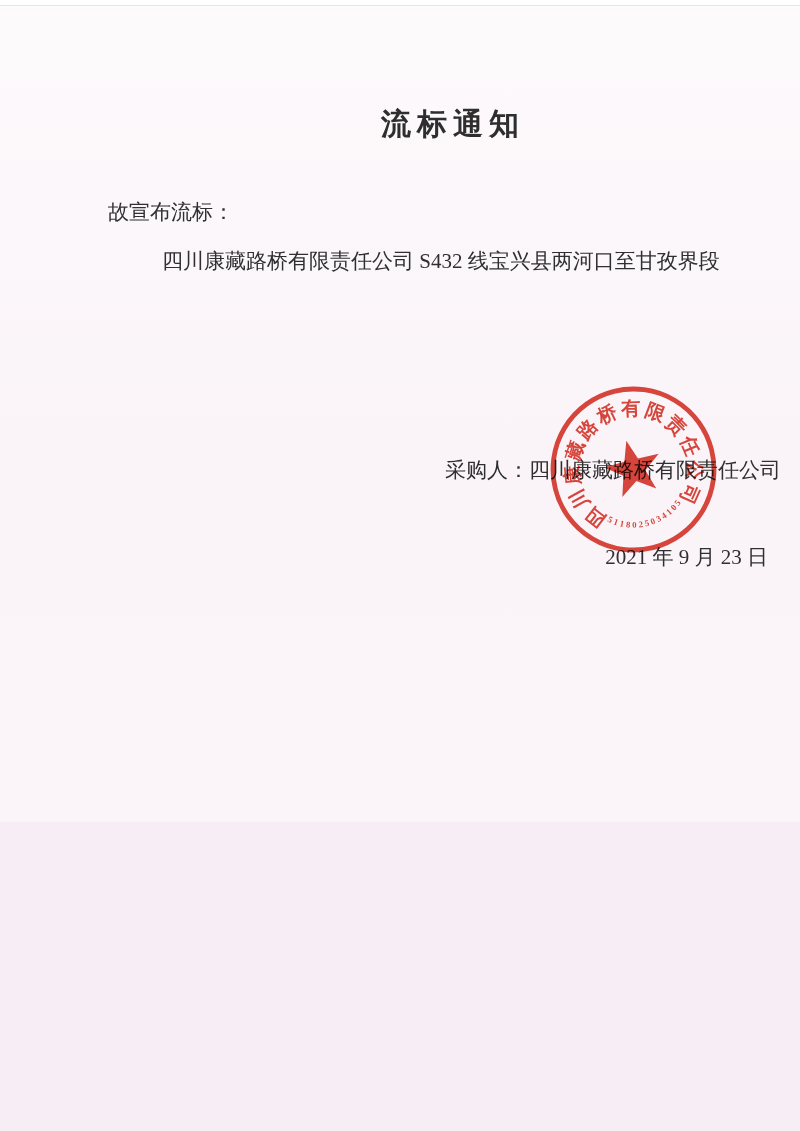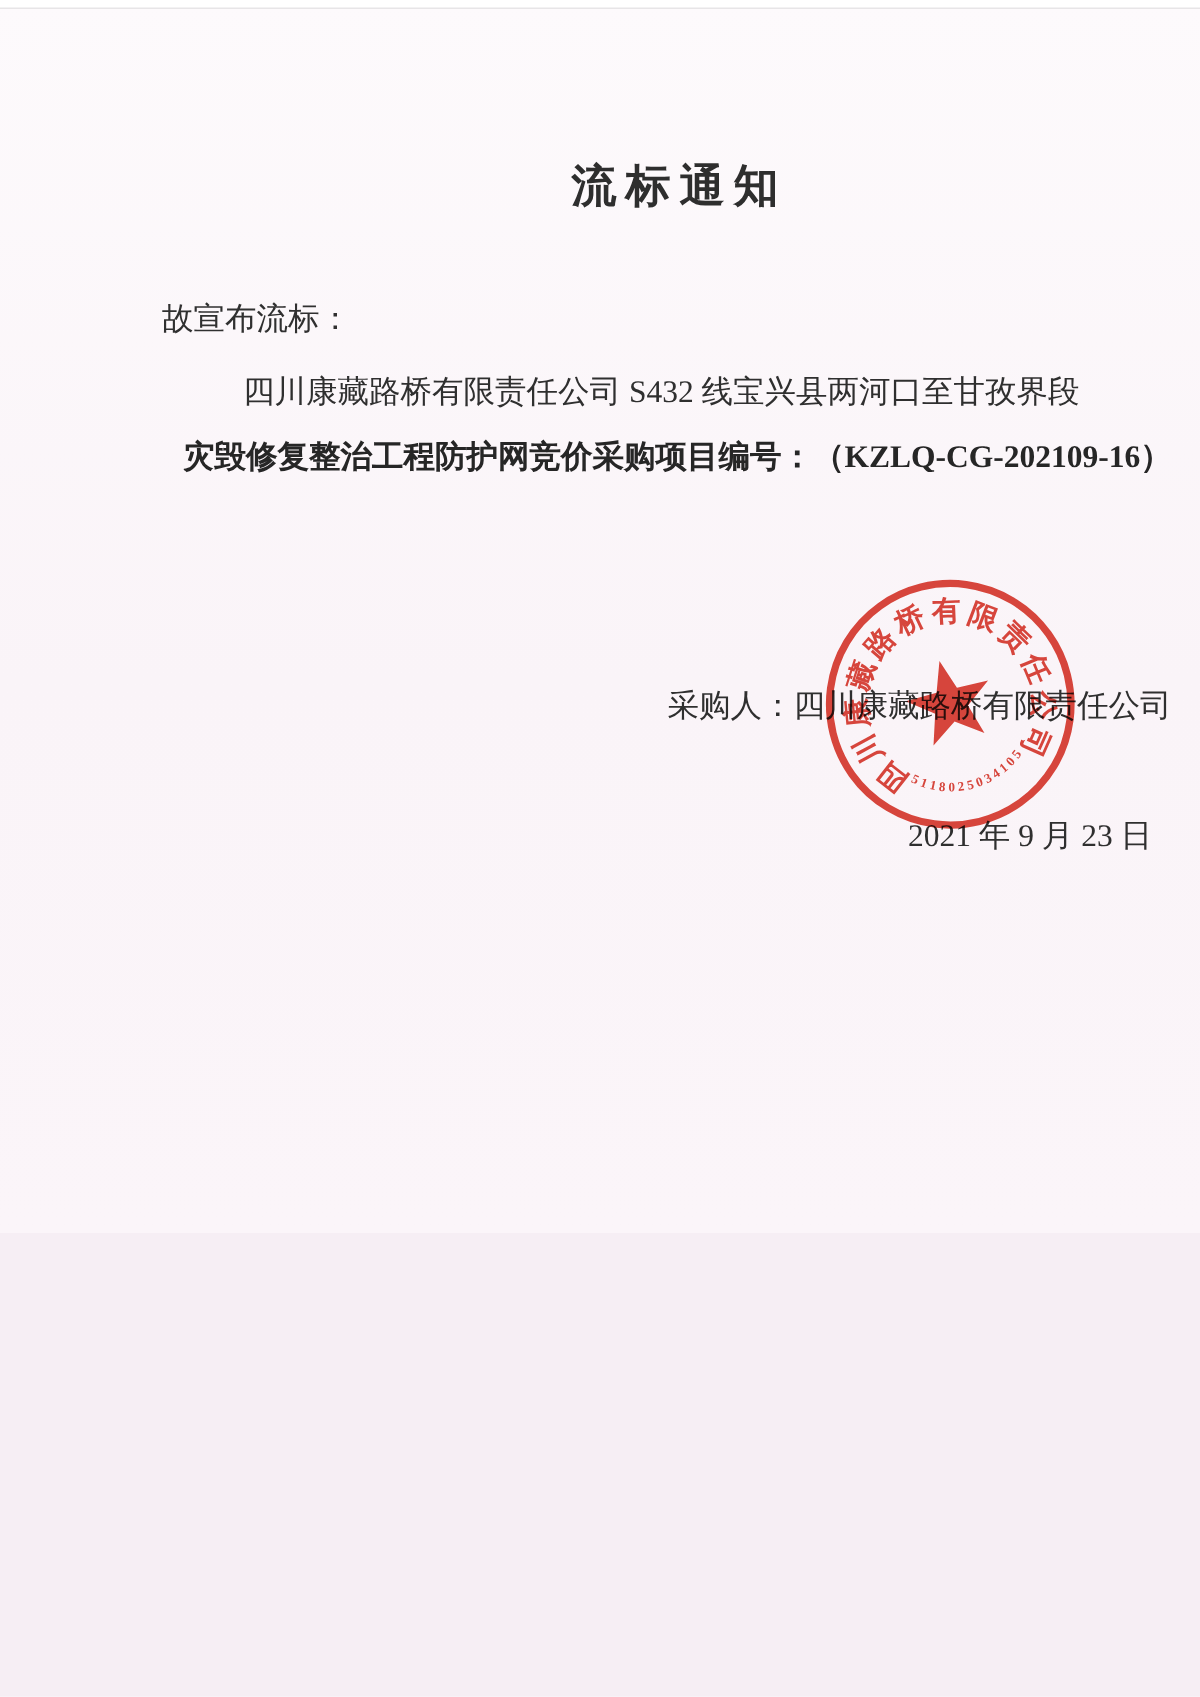--- a/index.html
+++ b/index.html
@@ -113,21 +113,20 @@
 
 <div class="page">
   <div class="scan-edge-top"></div>
 
   <div class="doc-title">流标通知</div>
 
   <div class="salutation">故宣布流标：</div>
 
   <div class="body-para">
     <div class="body-line indent">四川康藏路桥有限责任公司 S432 线宝兴县两河口至甘孜界段</div>
-    <div class="body-line bold">灾毁修复整治工程防护网竞价采购项目编号：（KZLQ-CG-202109-16）</div>
   </div>
 
   <div class="signature-line">采购人：四川康藏路桥有限责任公司</div>
 
   <div class="date-line">2021 年 9 月 23 日</div>
 
   <div class="seal-wrap">
     <svg viewBox="0 0 200 200" xmlns="http://www.w3.org/2000/svg">
       <circle cx="100" cy="100" r="92" fill="none" stroke-width="5.5" stroke="#d8382c"></circle>
       <polygon points="100,66 108.0,89.0 132.3,89.5 112.9,104.2 120.0,127.5 100,113.6 80.0,127.5 87.1,104.2 67.7,89.5 92.0,89.0" fill="#d8382c"></polygon>

